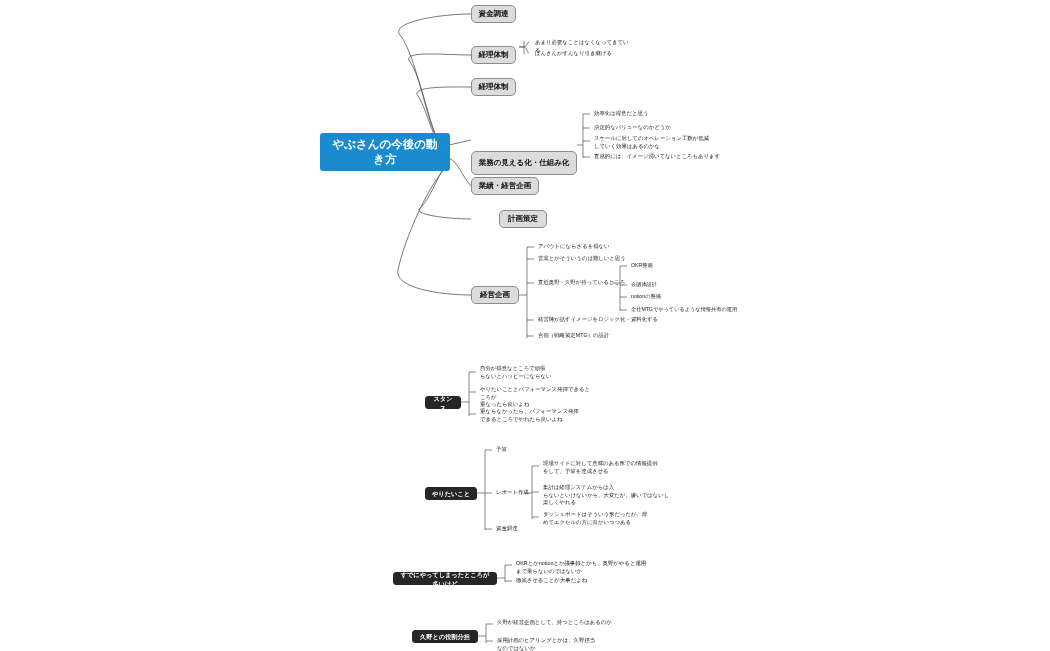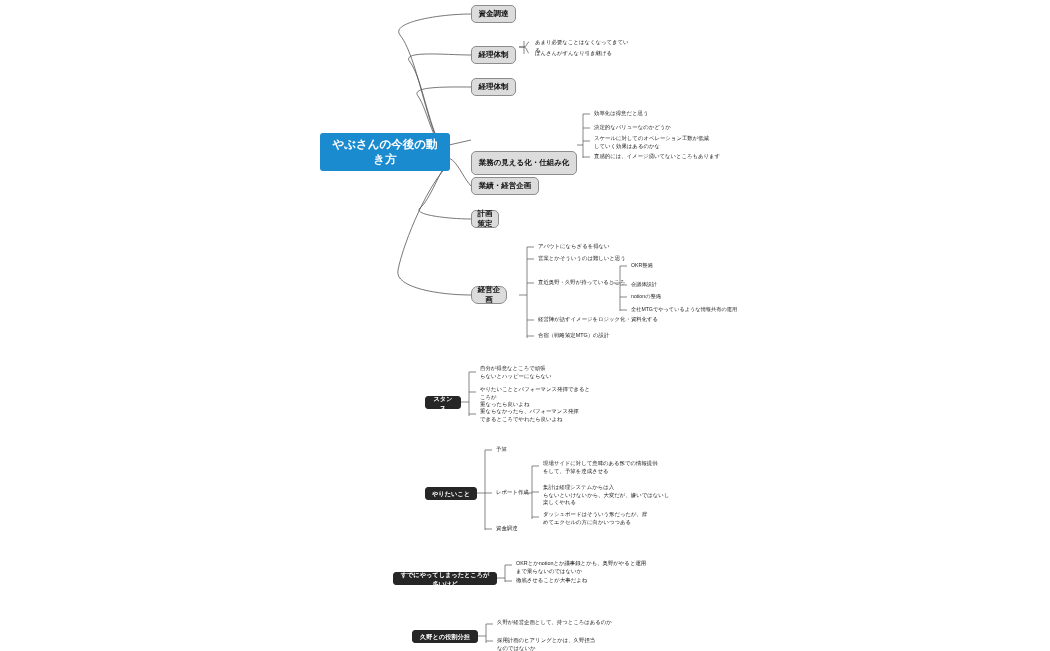--- a/index.html
+++ b/index.html
@@ -144,23 +144,23 @@
   <div class="node box" style="left:471px; top:5px; width:45px; height:18px;">資金調達</div>
 
   <div class="node box" style="left:471px; top:46px; width:45px; height:18px;">経理体制</div>
 
   <div class="node box" style="left:471px; top:78px; width:45px; height:18px;">経理体制</div>
 
   <div class="node box" style="left:471px; top:131px; width:106px; height:24px;margin-top:20px;">業務の見える化・仕組み化</div>
 
   <div class="node box" style="left:471px; top:177px; width:68px; height:18px;">業績・経営企画</div>
 
-  <div class="node box" style="left:471px; top:210px; width:28px; height:18px;">計画策定</div>
-
-  <div class="node box" style="left:471px; top:286px; width:36px; height:18px;border-radius:7px;">経営企画</div>
+  <div class="node box" style="left:499px; top:210px; width:48px; height:18px;">計画策定</div>
+
+  <div class="node box" style="left:471px; top:286px; width:48px; height:18px;">経営企画</div>
 
   <div class="node leaf" style="left:533px; top:38px; width:100px;">あまり必要なことはなくなってきている</div>
   <div class="node leaf" style="left:533px; top:49px; width:90px;">ぽんさんがすんなり引き継げる</div>
 
   <div class="node leaf" style="left:592px; top:109px; width:110px;">効率化は得意だと思う</div>
   <div class="node leaf" style="left:592px; top:123px; width:120px;">決定的なバリューなのかどうか</div>
   <div class="node leaf" style="left:592px; top:134px; width:130px;">スケールに対してのオペレーション工数が低減
 していく効果はあるのかな</div>
   <div class="node leaf" style="left:592px; top:152px; width:140px;">直感的には、イメージ湧いてないところもあります</div>
 

